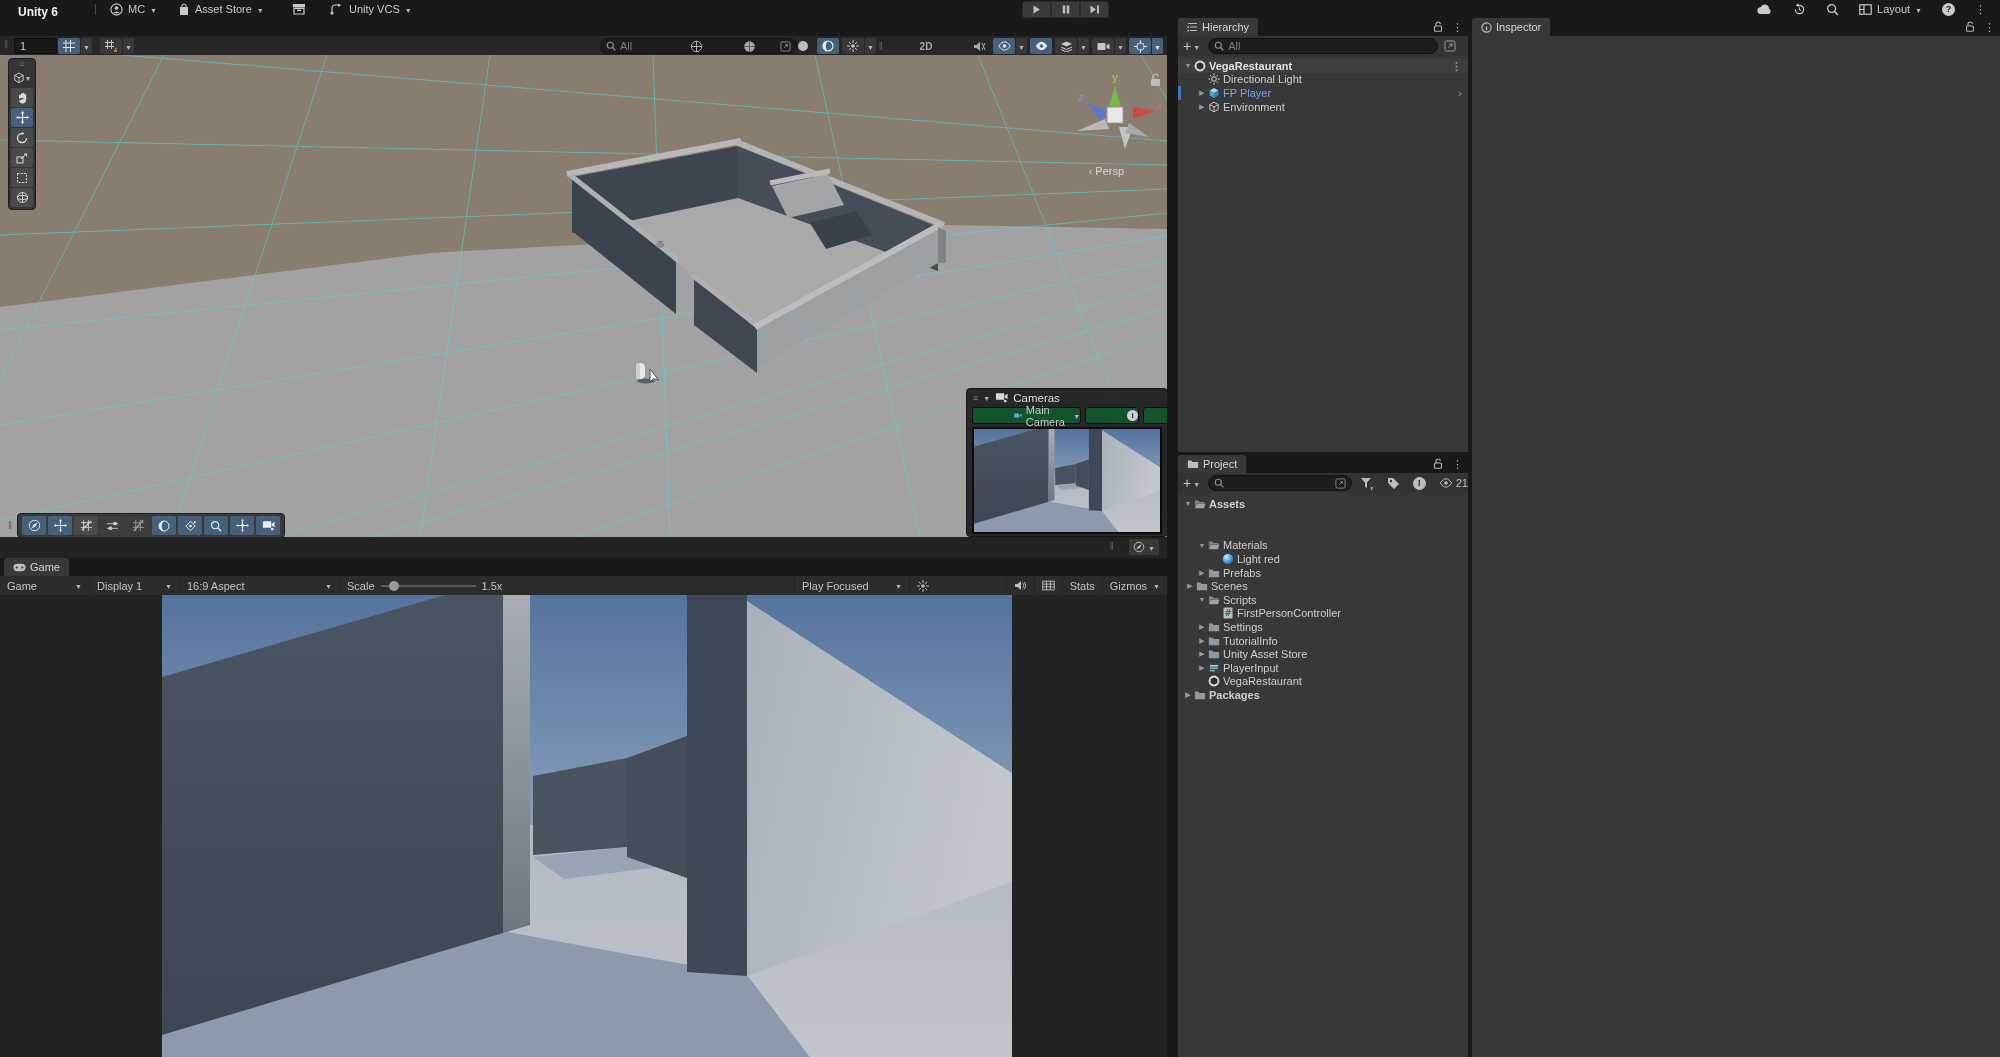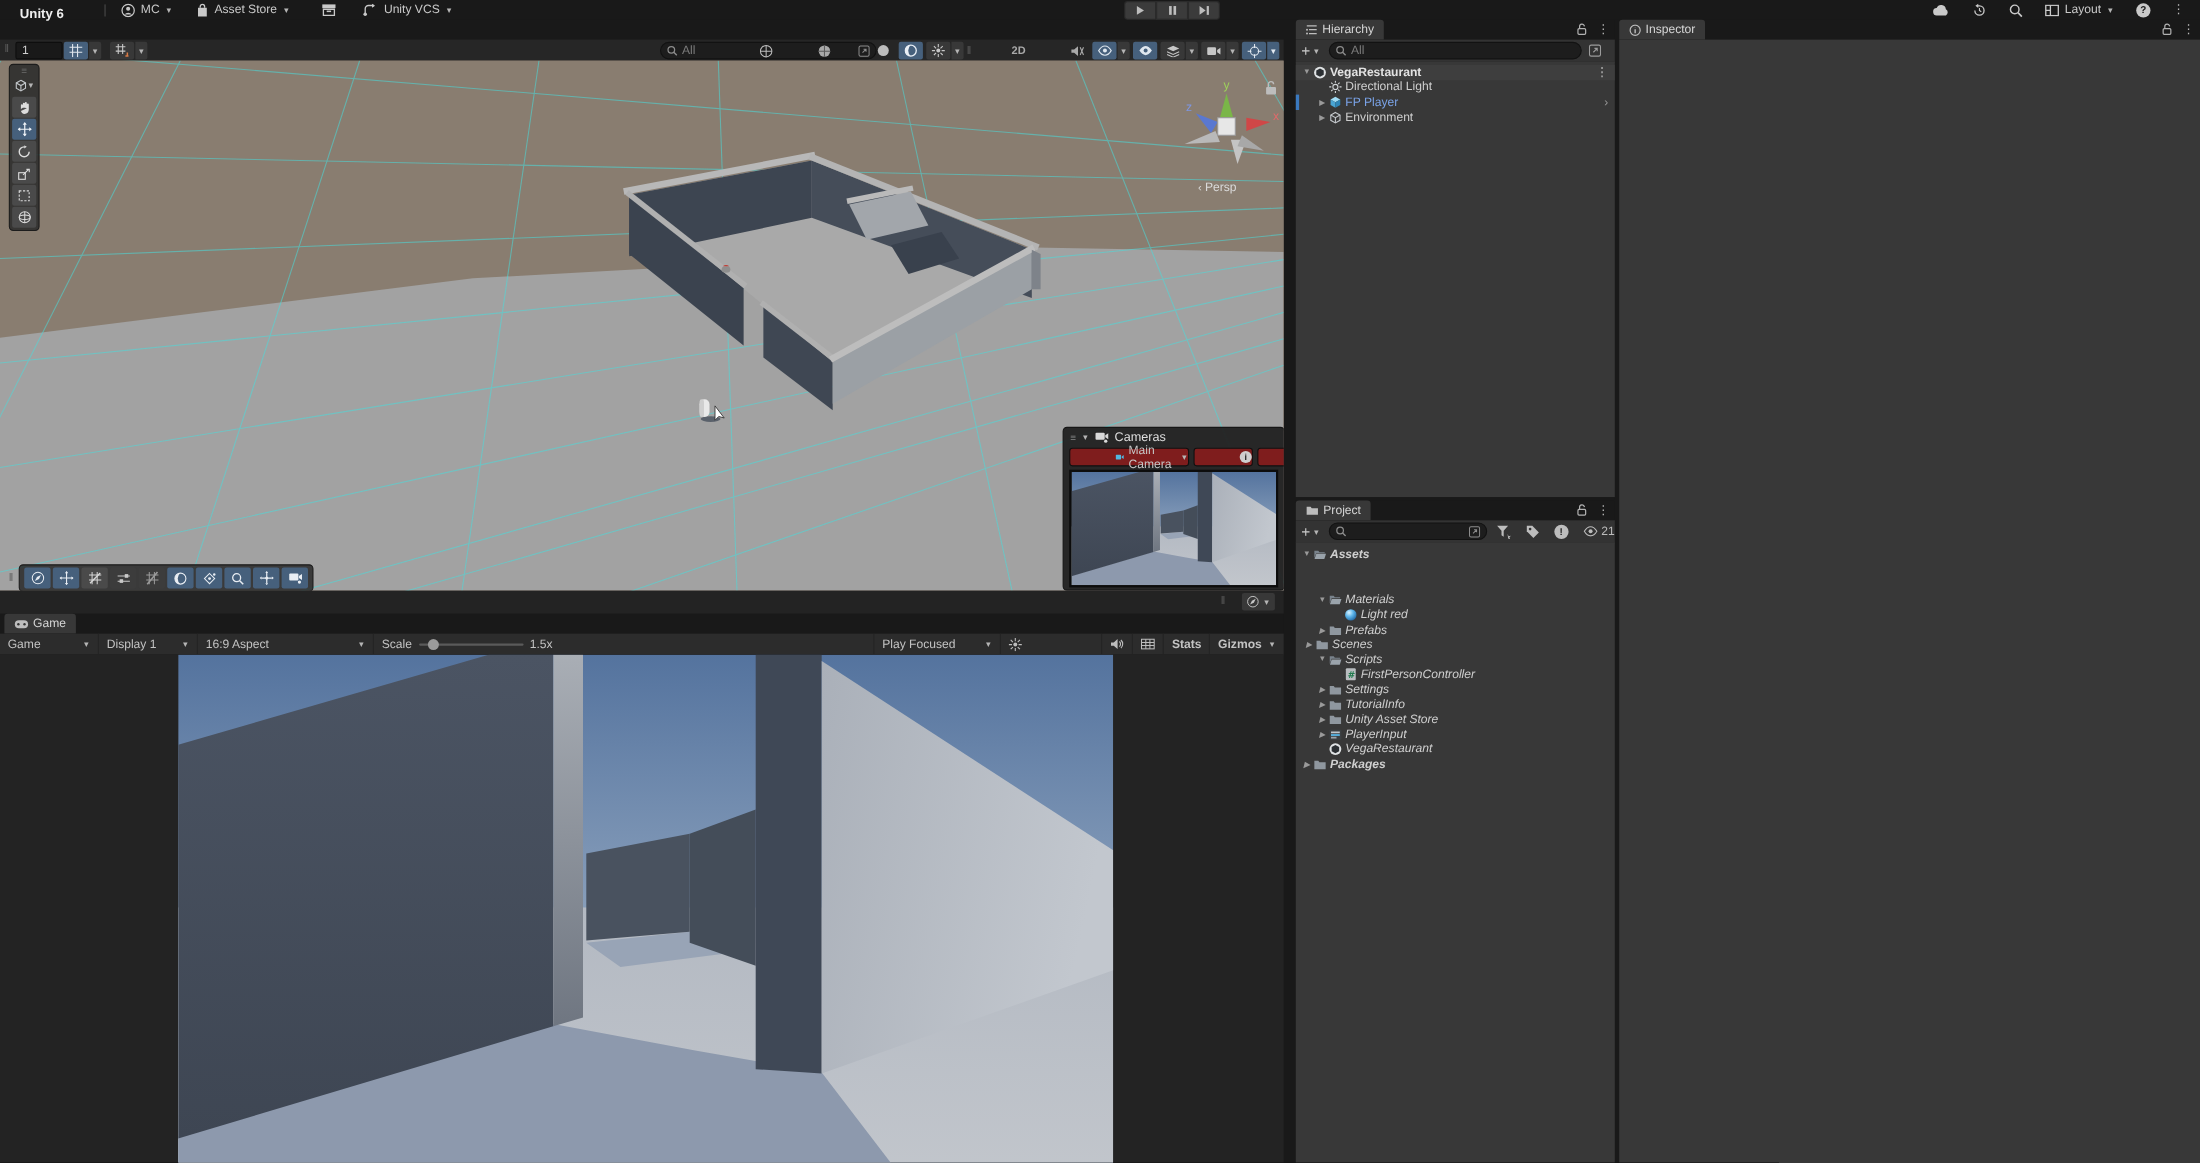--- a/index.html
+++ b/index.html
@@ -46,21 +46,21 @@
   
   .ovl-toolbar{display:flex;gap:2px;align-items:center;background:rgba(40,40,40,.85);border:1px solid #1c1c1c;border-radius:4px;padding:2px 4px;}
   .ovl-btn{width:24px;height:19px;border-radius:2px;display:flex;align-items:center;justify-content:center;background:#46607c;}
   .ovl-btn.gray{background:#4a4a4a;}
   .ovl-btn.dark{background:#3c3c3c;}
   .tools-strip{display:flex;flex-direction:column;gap:1px;background:rgba(40,40,40,.85);border:1px solid #1c1c1c;border-radius:4px;padding:2px;align-items:center;}
   .tool-btn{width:22px;height:19px;border-radius:2px;display:flex;align-items:center;justify-content:center;background:#4a4a4a;}
   .tool-btn.selected{background:#46607c;}
   .tool-btn.plain{background:transparent;}
   .cam-panel{background:rgba(34,34,34,.96);border:1px solid #161616;border-radius:4px;}
-  .cam-btn{background:#7f1d1d;border:1px solid #101010;border-radius:3px;height:15px;display:flex;align-items:center;justify-content:center;color:#c6c6c6;padding-left:41px;}
+  .cam-btn{background:#14532d;border:1px solid #101010;border-radius:3px;height:15px;display:flex;align-items:center;justify-content:center;color:#c6c6c6;padding-left:41px;}
   .gametoolbar{background:#2c2c2c;border-bottom:1px solid #1a1a1a;}
   .gt-seg{display:flex;align-items:center;height:19px;padding:0 7px;border-right:1px solid #242424;gap:6px;color:#c3c3c3;}
   .slider-track{width:95px;height:2px;background:#5a5a5a;border-radius:1px;position:relative;}
   .slider-knob{position:absolute;top:-4px;width:10px;height:10px;border-radius:50%;background:#9a9a9a;}
   .eye-count{display:flex;align-items:center;gap:3px;color:#bcbcbc;}
 </style>
 </head>
 <body>
 
 <svg width="0" height="0" style="position:absolute">
@@ -614,21 +614,21 @@
     <div class="gt-seg" style="margin-left:210px;width:100px;border-left:1px solid #242424;">
       <span>Play Focused</span>
       <span class="caret" style="margin-left:auto;">▼</span>
     </div>
     <div class="gt-seg" style="border-right:none;">
       <svg class="g" width="12" height="12" viewBox="0 0 12 12">
         <path d="M6 0v3M6 9v3M0 6h3M9 6h3M1.8 1.8l2 2M8.2 8.2l2 2M10.2 1.8l-2 2M3.8 8.2l-2 2" stroke="#bdbdbd"></path>
           <circle cx="6" cy="6" r="1.8" fill="#bdbdbd"></circle>
       </svg>
     </div>
-    <div class="row" style="margin-left:auto;height:19px;font-weight:bold;">
+    <div class="row" style="margin-left:auto;height:19px;">
       <div class="gt-seg" style="border-left:1px solid #242424;">
         <svg class="g" width="13" height="11" viewBox="0 0 13 11">
           <path d="M1 4h2.5L7 1v9L3.5 7H1z" fill="#bdbdbd"></path>
             <path d="M8.6 3.2a3 3 0 010 4.6M10 1.8a5 5 0 010 7.4" fill="none" stroke="#bdbdbd"></path>
         </svg>
       </div>
       <div class="gt-seg">
         <svg class="g" width="13" height="11" viewBox="0 0 14 11">
           <rect x="0.8" y="0.8" width="12.4" height="9.4" fill="none" stroke="#bdbdbd"></rect>
             <path d="M0.8 4h12.4M0.8 7h12.4M5 0.8v9.4M9 0.8v9.4" stroke="#bdbdbd"></path>
@@ -780,21 +780,21 @@
       <div class="eye-count">
         <svg class="g" width="14" height="10" viewBox="0 0 13 10">
           <path d="M0.8 5C2.6 2 5 0.8 6.5 0.8S10.4 2 12.2 5C10.4 8 8 9.2 6.5 9.2S2.6 8 0.8 5z" fill="none" stroke="#bdbdbd"></path>
             <circle cx="6.5" cy="5" r="1.8" fill="#bdbdbd"></circle>
         </svg>
         <span>21</span>
       </div>
     </div>
   </div>
   <div class="abs" style="left:1178px;top:493px;width:290px;height:564px;background:#383838;">
-    <div id="project-rows" style="padding-top:4px;font-style:italic;">
+    <div id="project-rows" style="padding-top:4px;">
         <div class="trow" style="padding-left: 4px; font-weight: bold;">
           <span class="expander">▼</span>
           <span class="ticon">
             <svg class="i" viewBox="0 0 14 12">
               <path d="M1 2h4.2l1.2 1.6H12v1.2H3l-2 5.4z" fill="#79838c"></path>
               <path d="M3.1 5.4h10.3L11.6 11H1.2z" fill="#9aa3ab"></path>
             </svg>
           </span>
           <span class="tlabel">Assets</span>
         </div>

